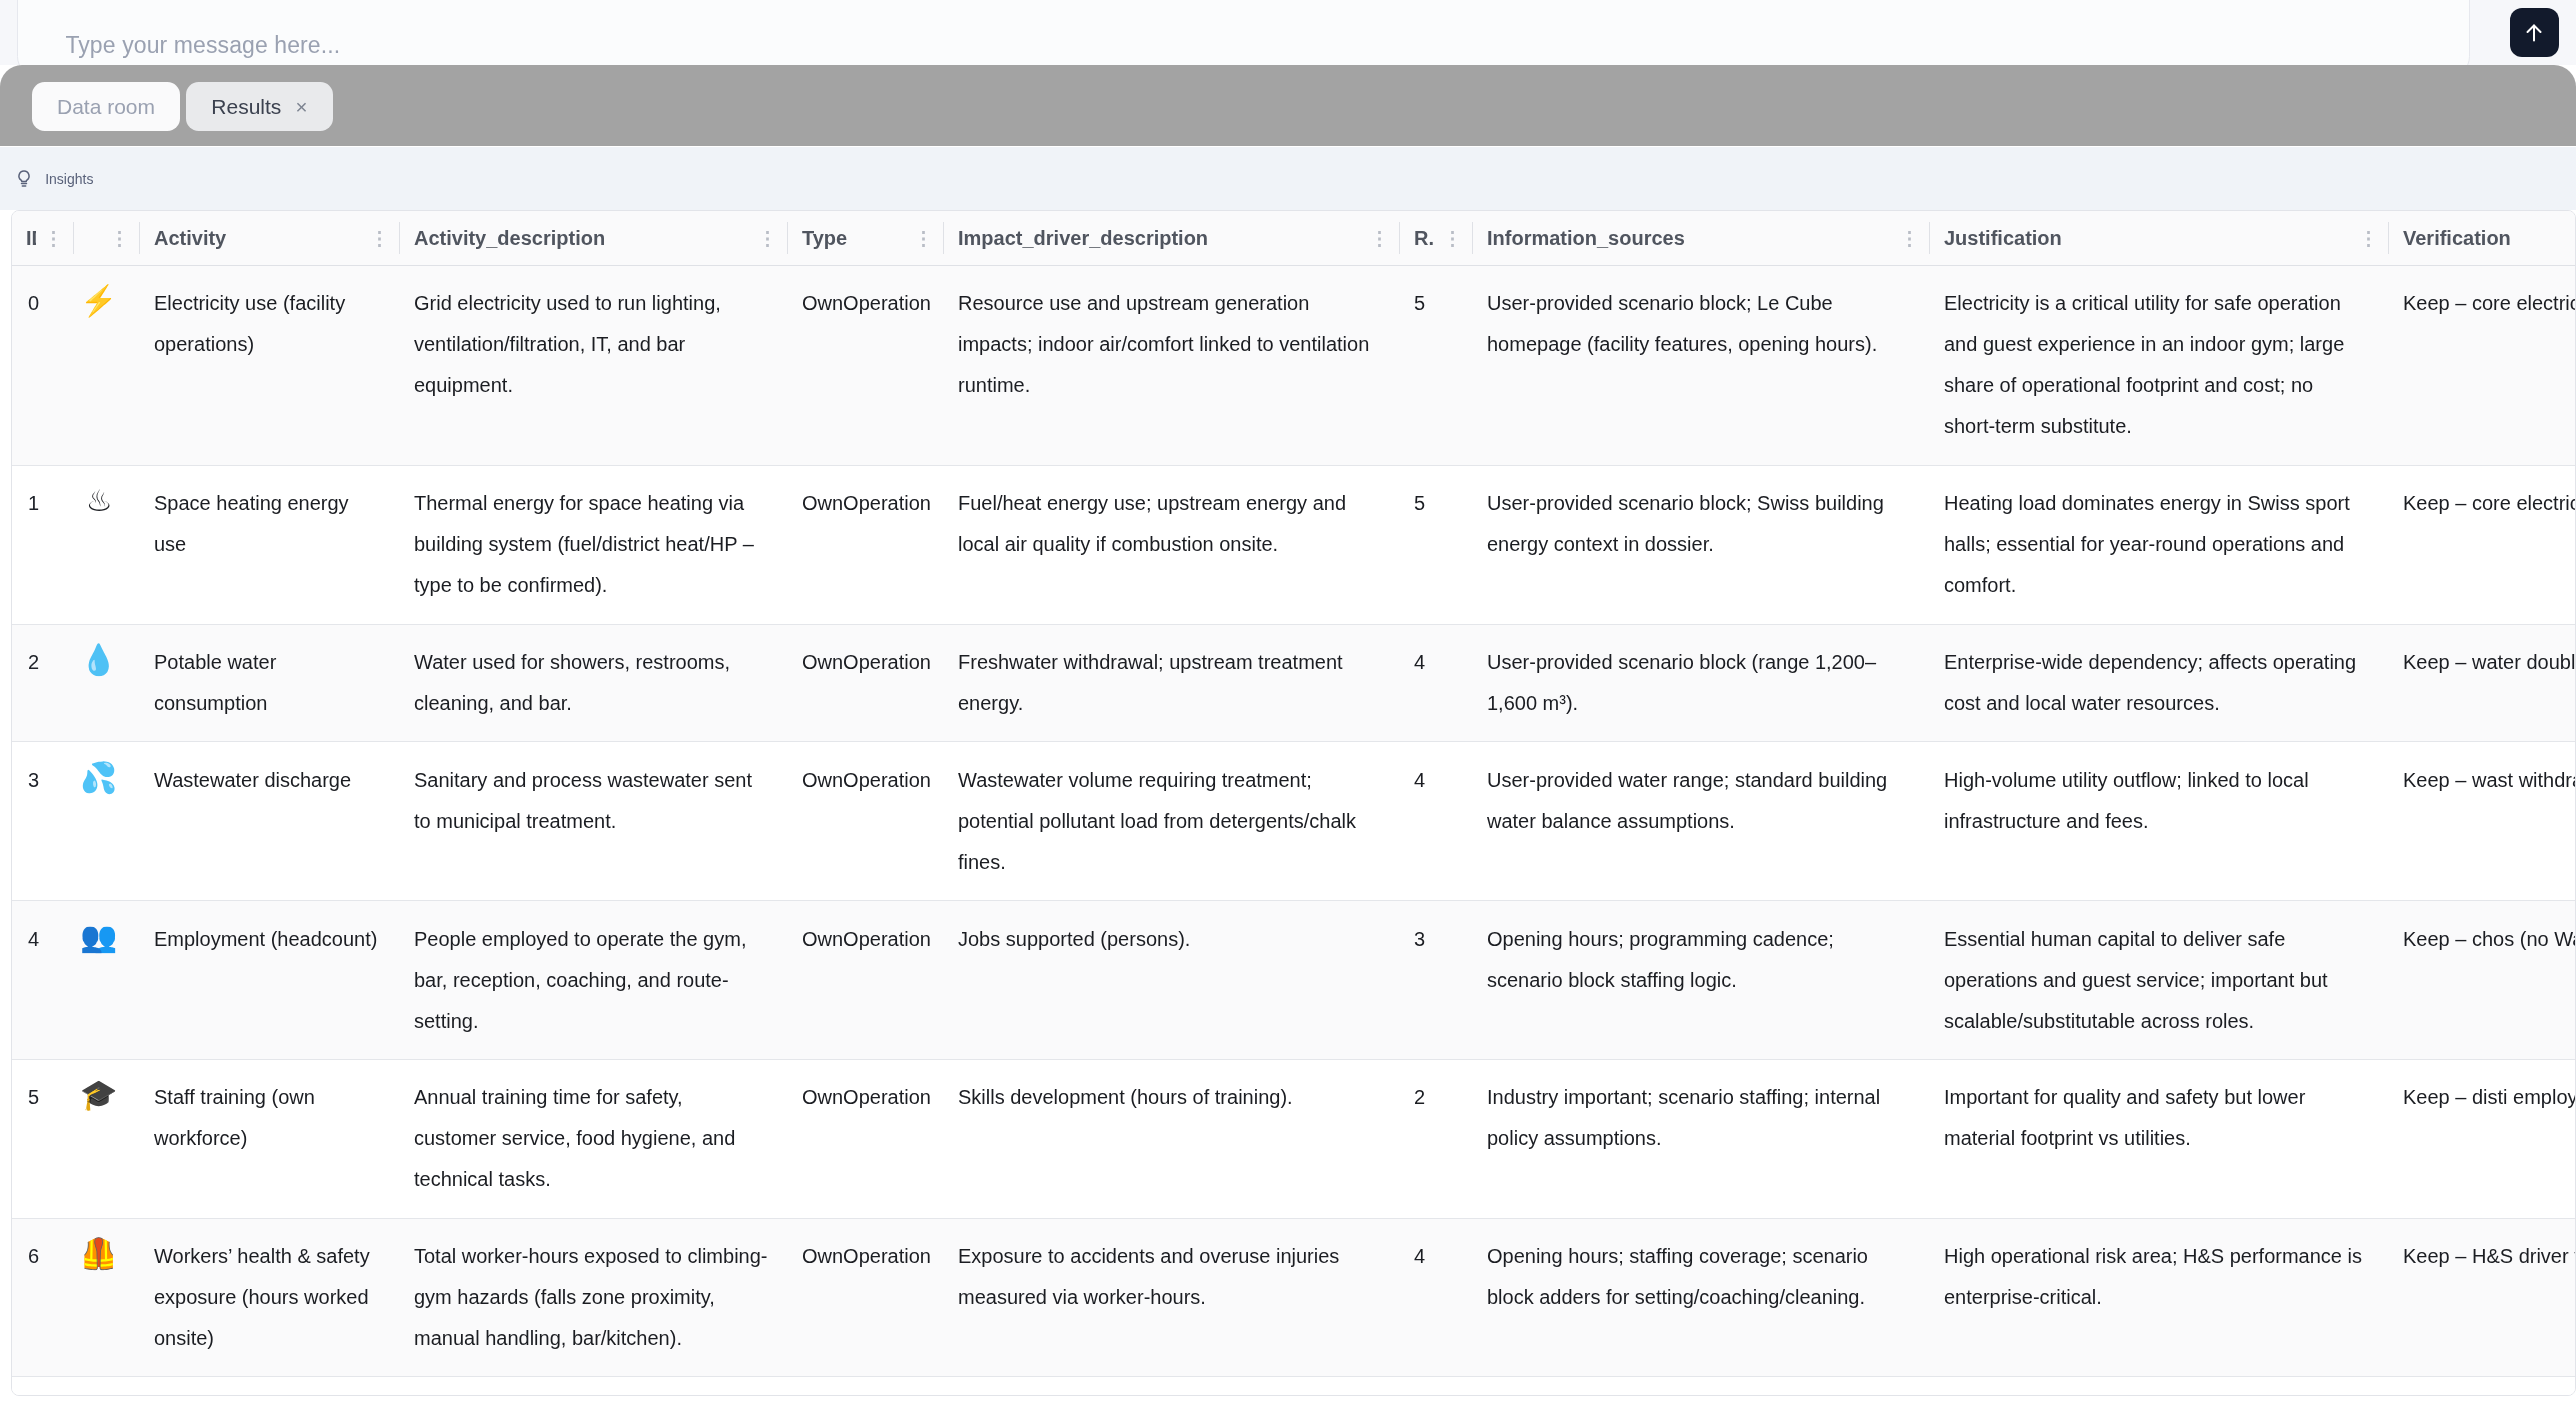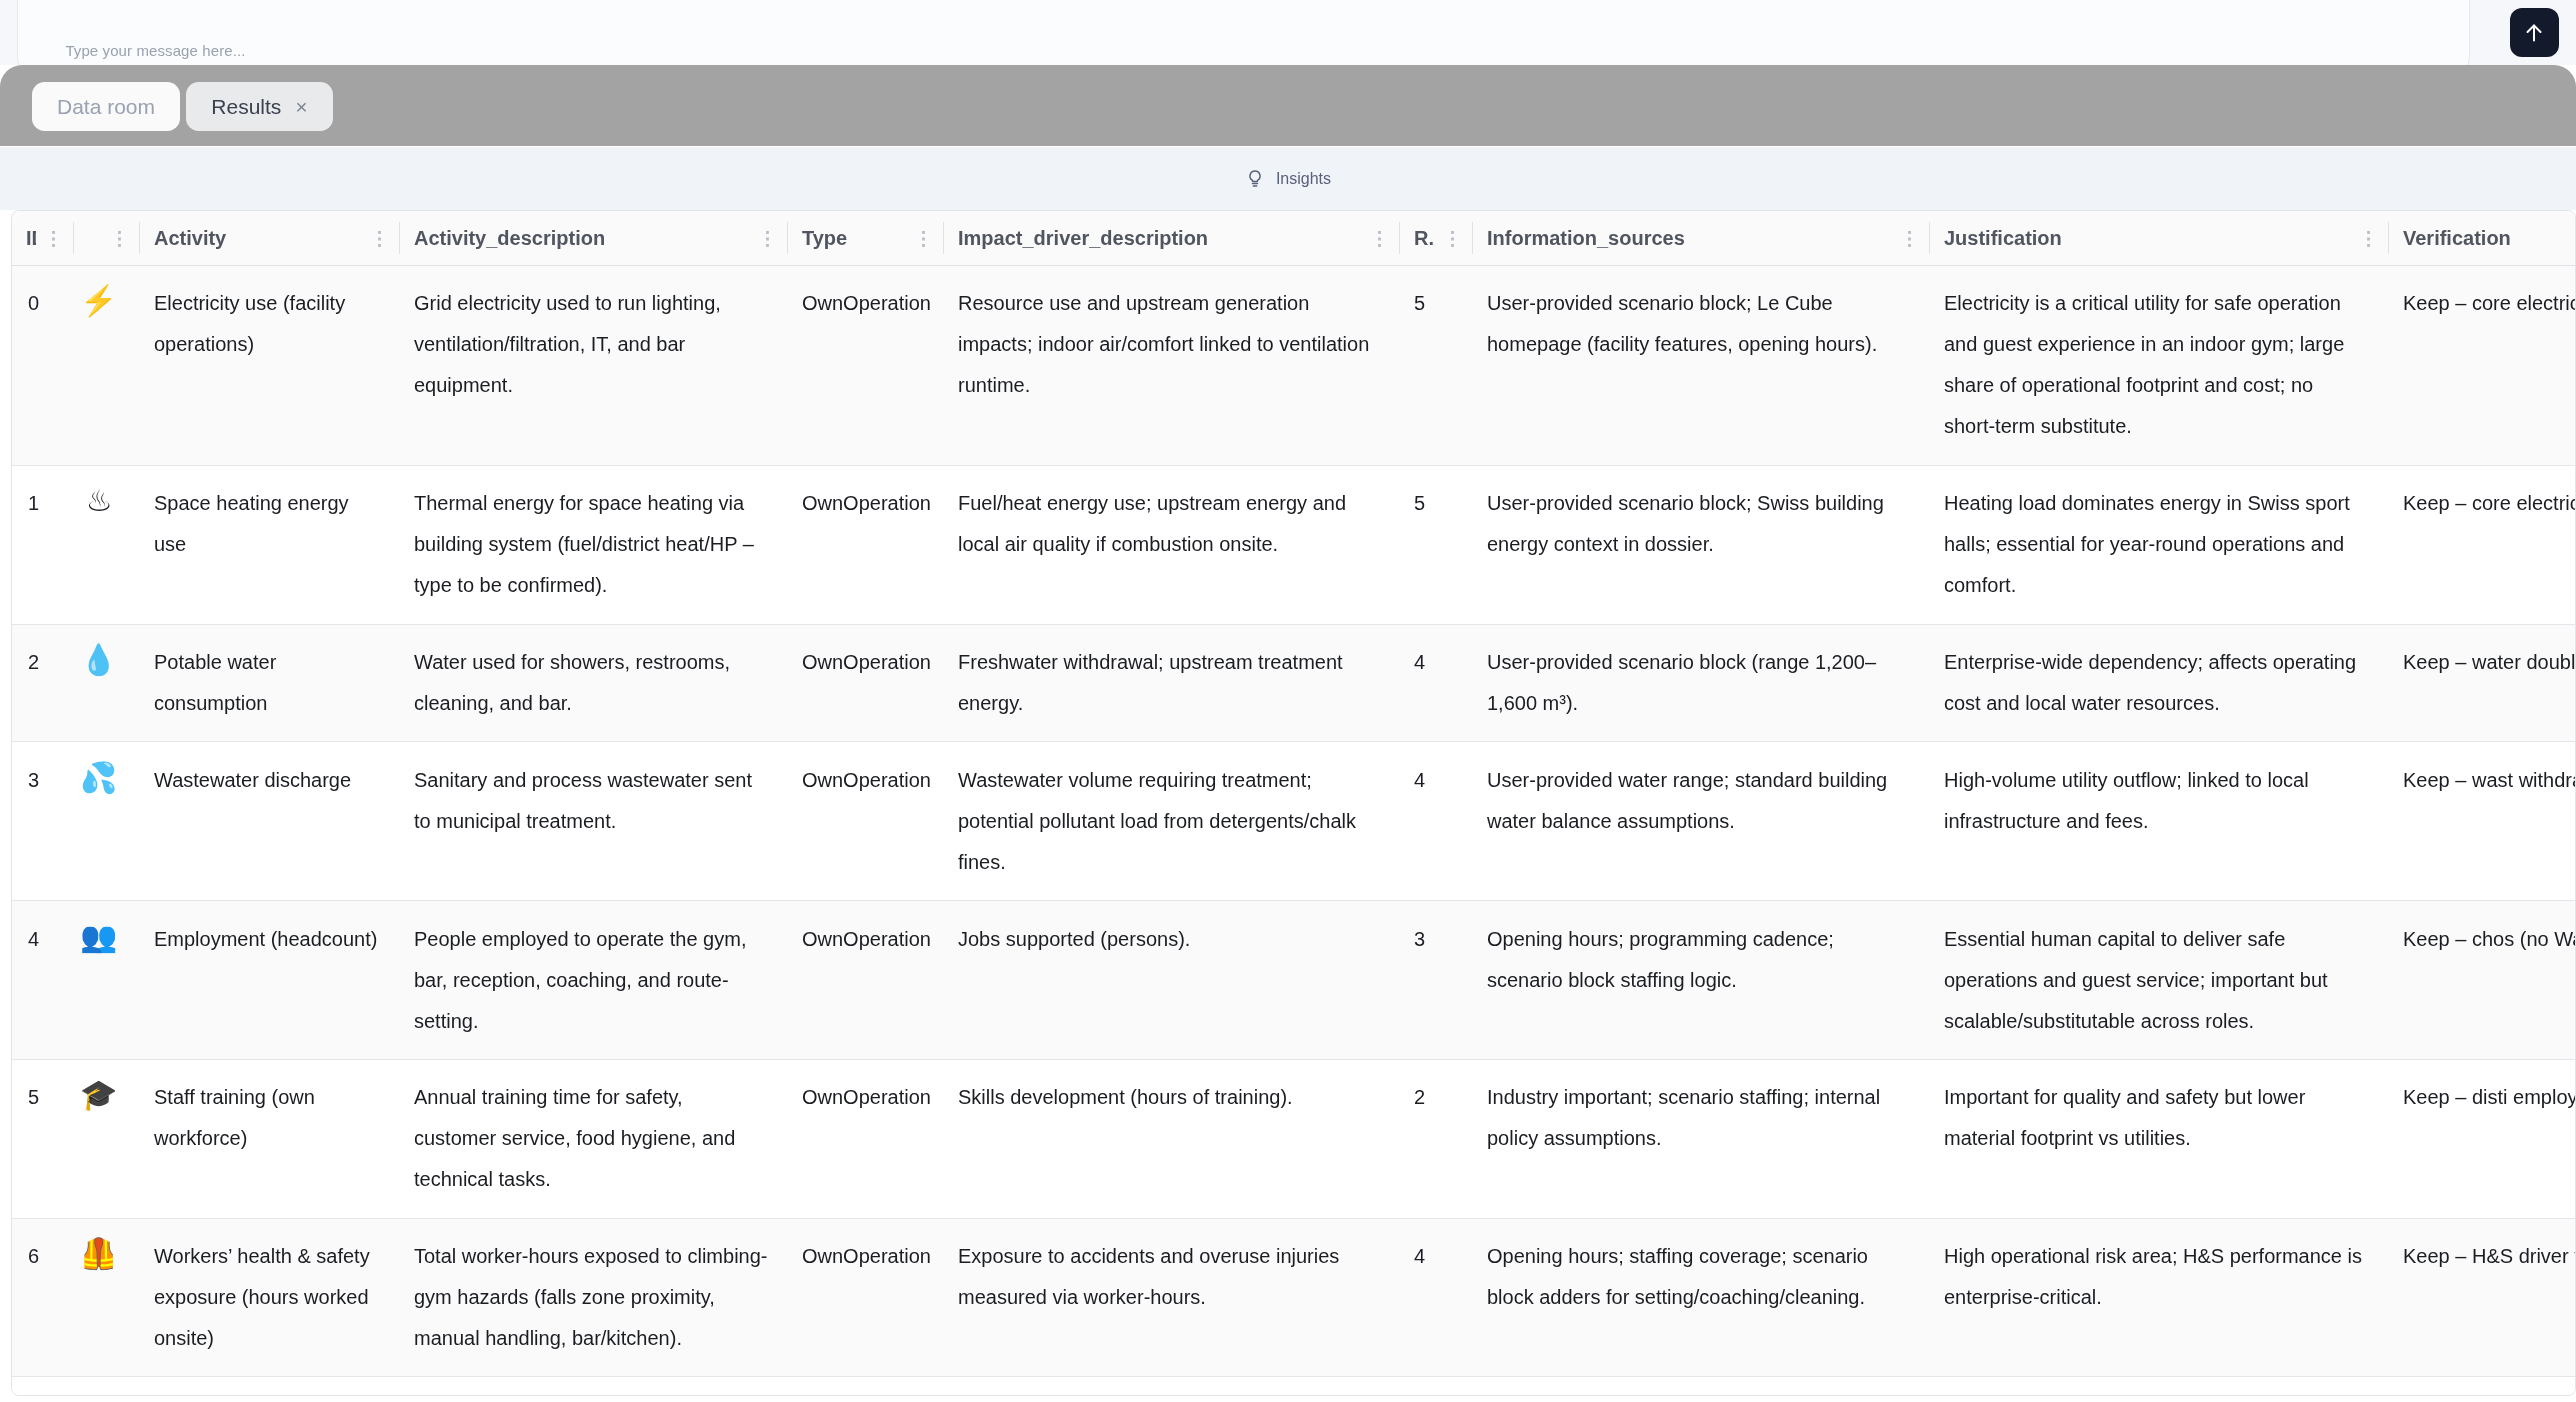--- a/index.html
+++ b/index.html
@@ -24,21 +24,21 @@
     position: absolute;
     left: 17.4px; top: -27px;
     width: 2453px; height: 104px;
     background: #fbfcfd;
     border: 0.8px solid #e6e8ee;
     border-radius: 20.5px;
     display: flex;
     align-items: flex-end;
   }
   #composer-placeholder {
-    font-size: 15px;
+    font-size: 23px;
     color: #9aa1b1;
     padding: 0 0 17.4px 47px;
     letter-spacing: 0.1px;
     white-space: nowrap;
     user-select: none;
   }
   #send-button {
     position: absolute;
     right: 17.4px; top: 8px;
     width: 49px; height: 49px;
@@ -100,23 +100,23 @@
     align-items: center;
     padding: 0 9.5px;
   }
   .tab {
     flex: 1 1 0;
     height: 49px;
     margin: 0 4.7px;
     border-radius: 10.3px;
     display: flex;
     align-items: center;
-    justify-content: center;
+    justify-content: flex-start;
     gap: 11px;
-    font-size: 16px;
+    font-size: 14px;
     color: #59617a;
     cursor: pointer;
     white-space: nowrap;
   }
   .tab.active {
     background: #3c4559;
     color: #ffffff;
   }
   .tab .tab-ico { display: flex; align-items: center; }
 

